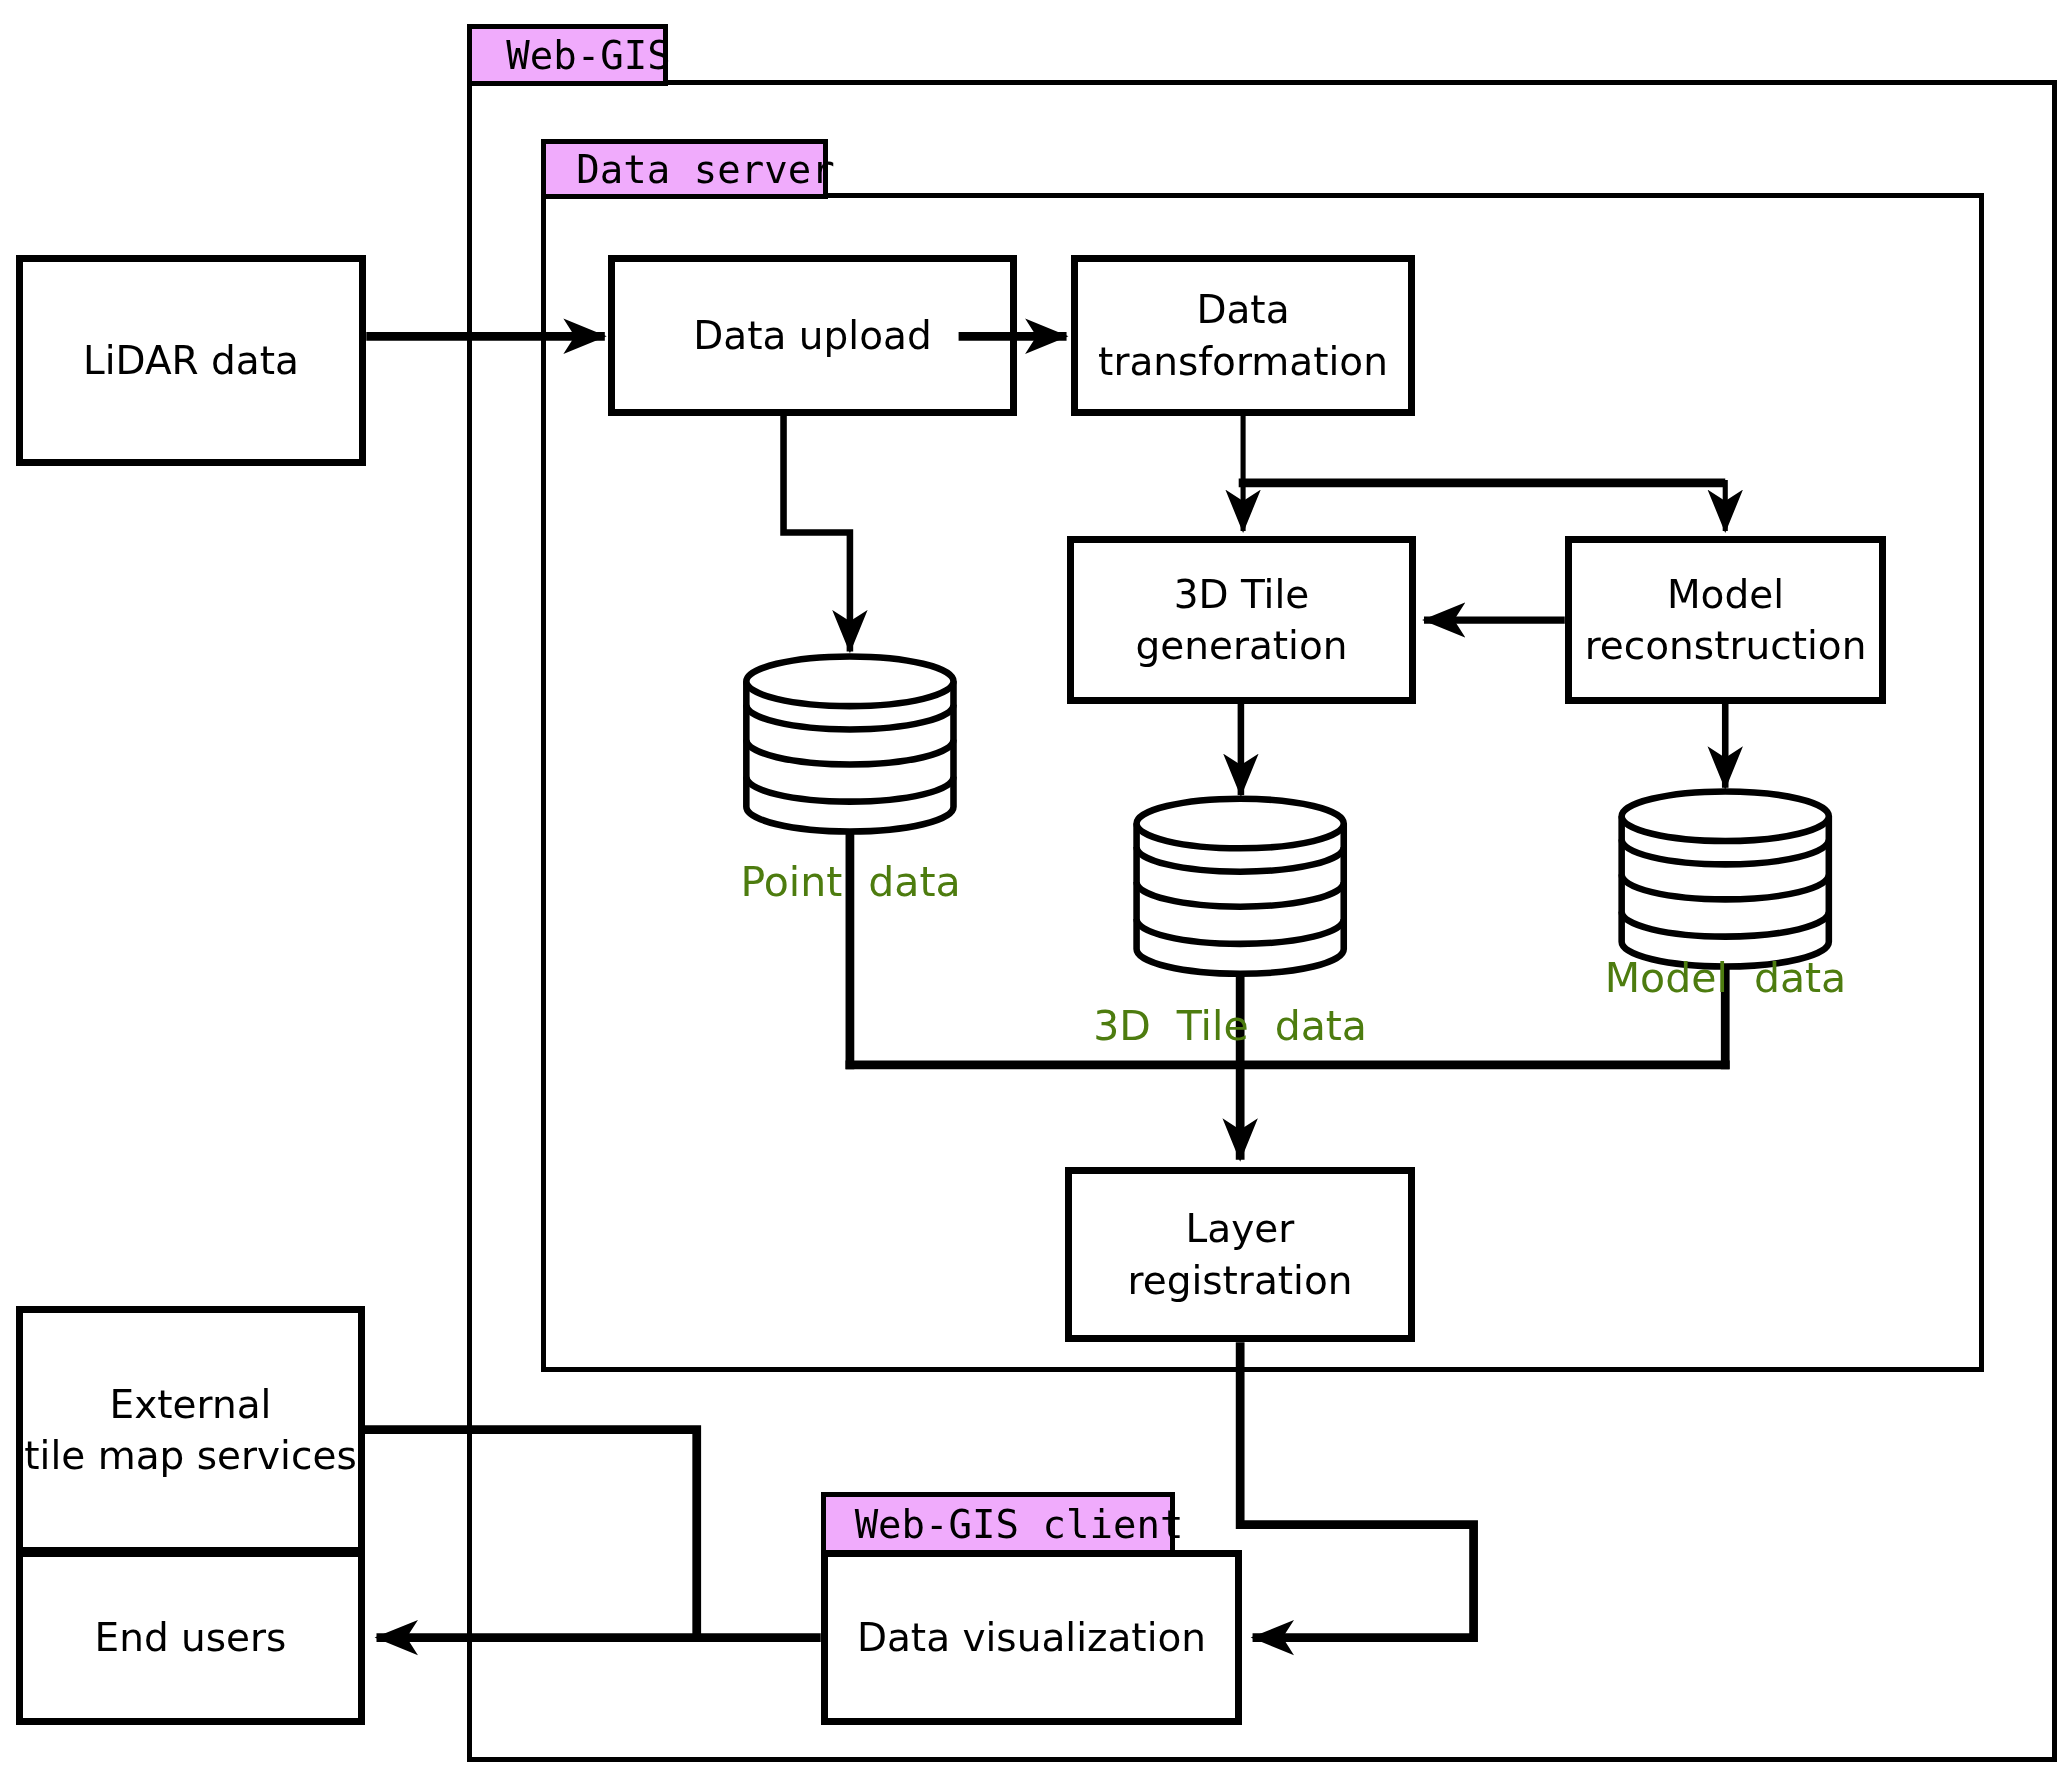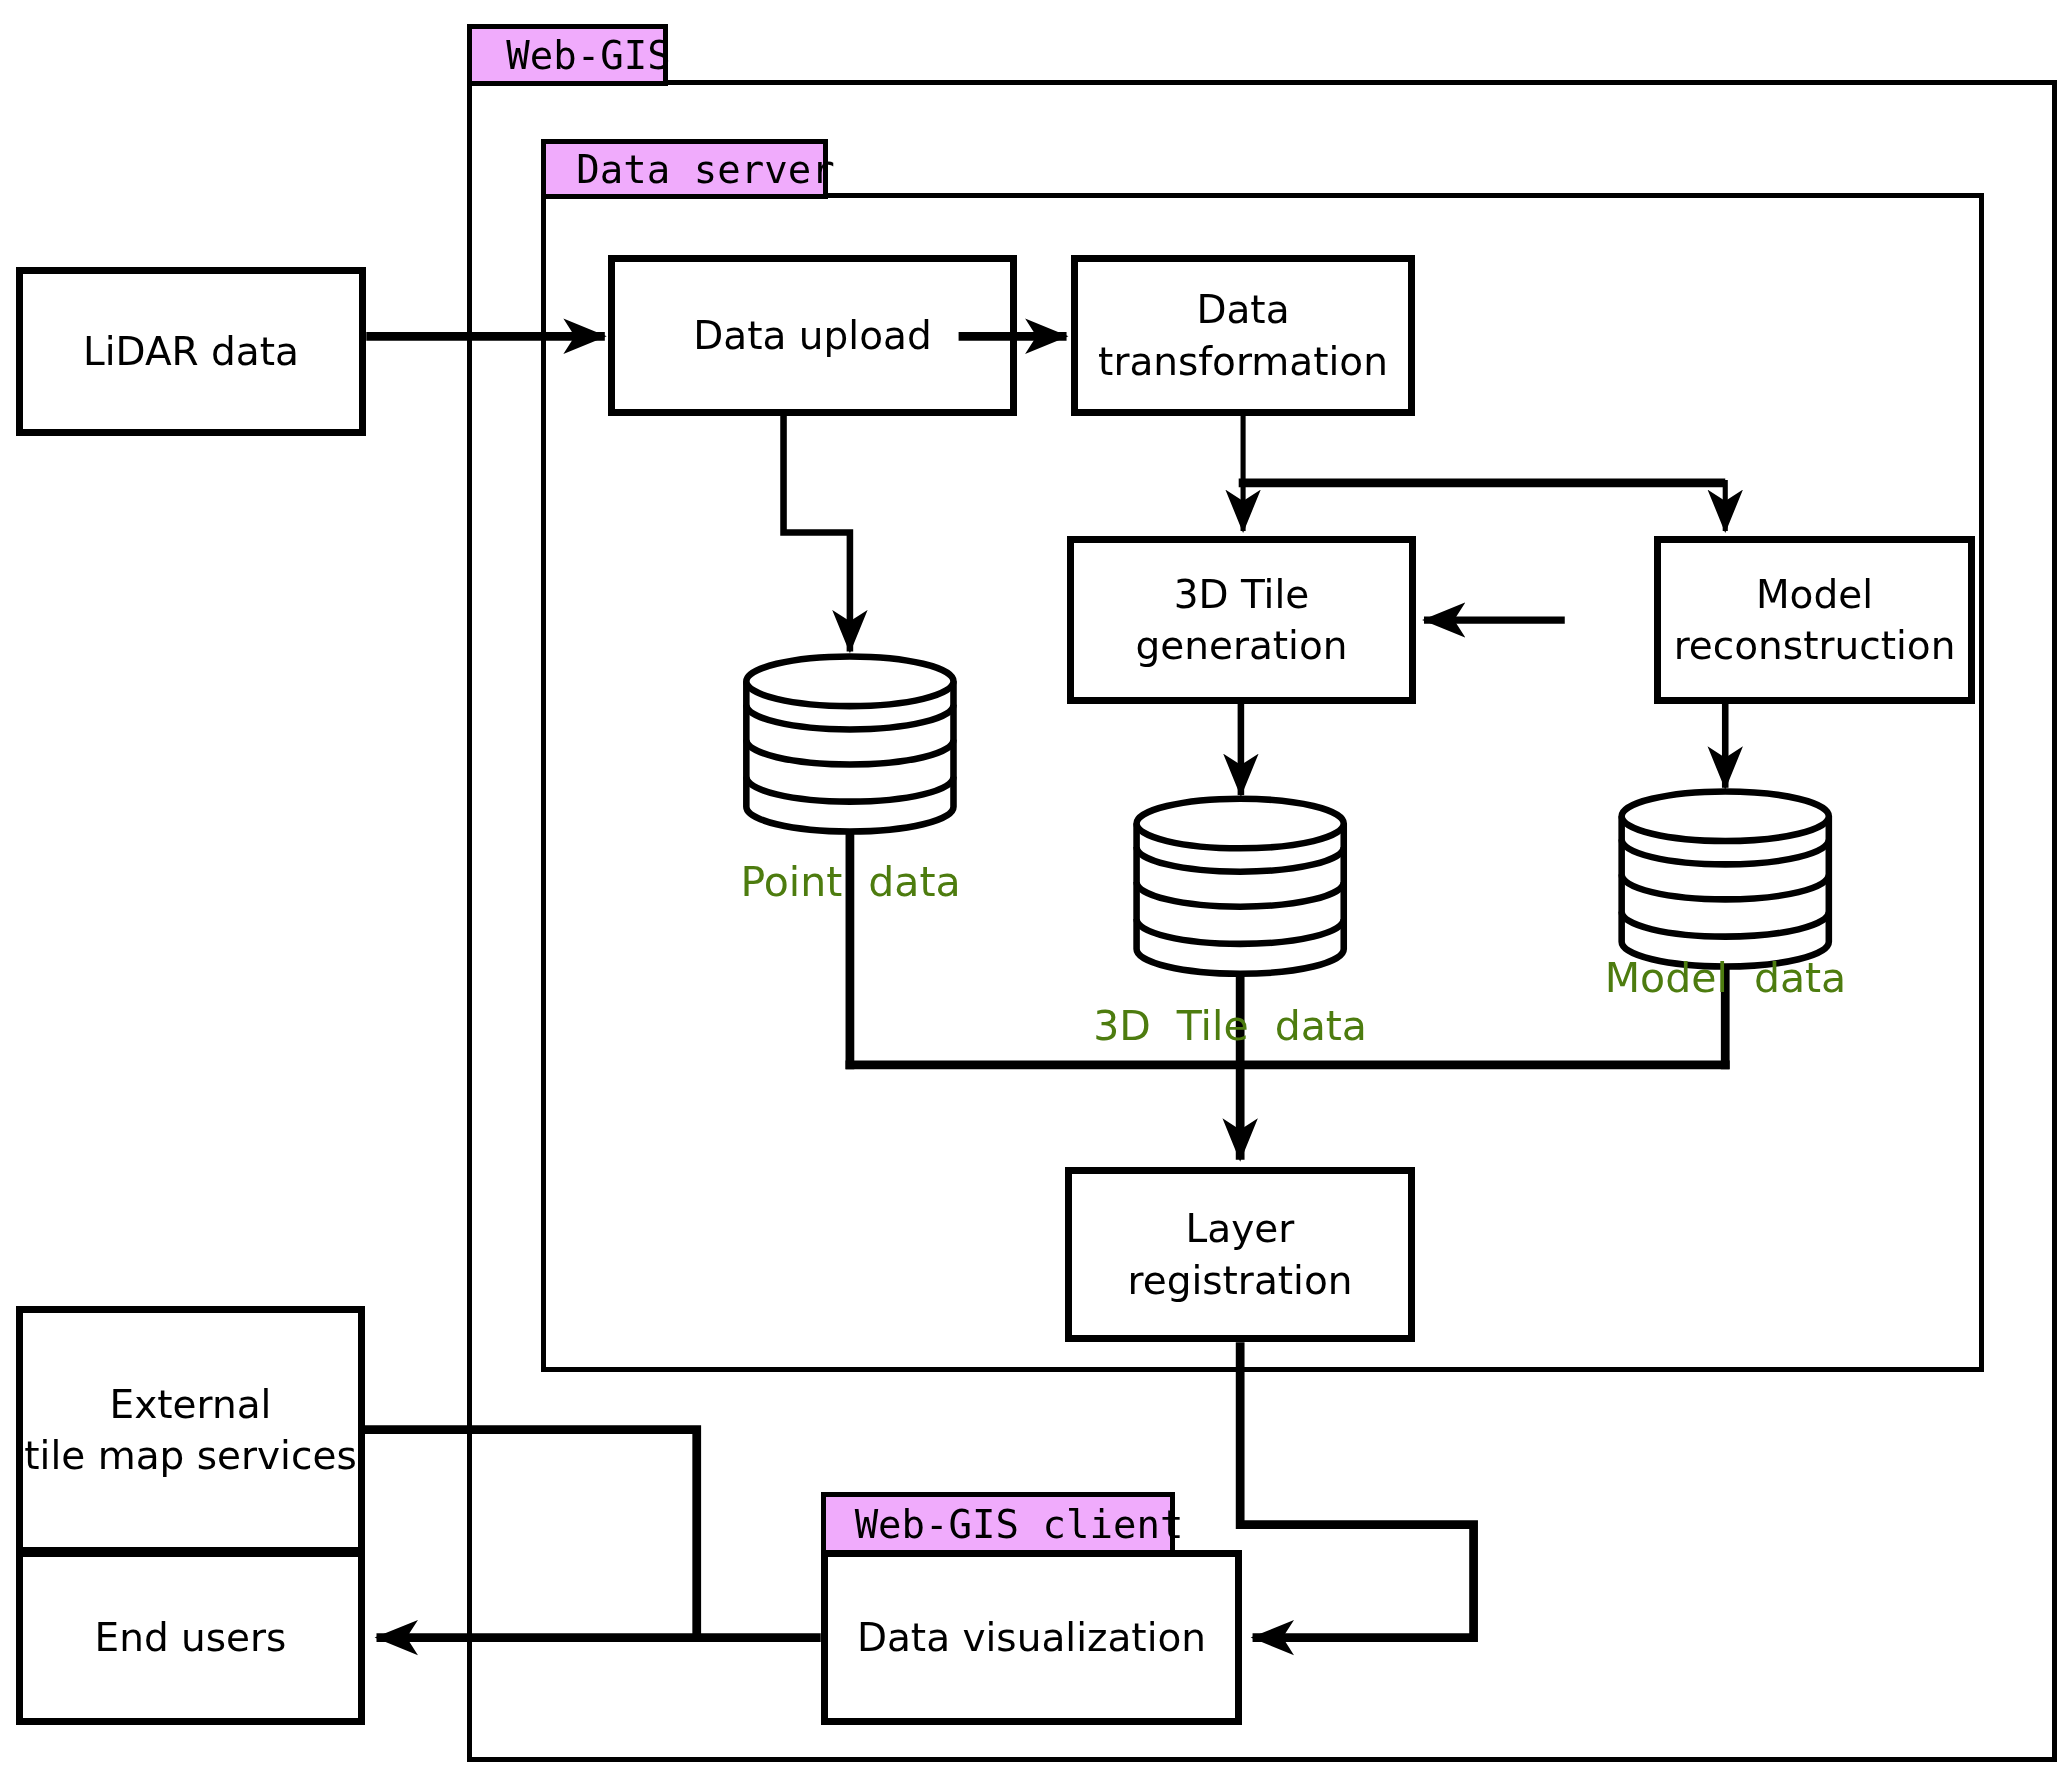--- a/index.html
+++ b/index.html
@@ -25,39 +25,39 @@
 
 <div class="container" style="left:541px;top:193px;width:1443px;height:1179px;"></div>
 <div class="tab" style="left:541px;top:139px;width:287px;height:60px;">
   <span class="tl">Data server</span>
 </div>
 
 <div class="tab" style="left:821px;top:1492px;width:354px;height:64px;justify-content:center;">
   <span class="tl">Web-GIS client</span>
 </div>
 
-<div class="node" style="left:16px;top:255px;width:350px;height:169px;margin-top:12px;">
+<div class="node" style="left:16px;top:255px;width:350px;height:211px;">
   <span class="nl">LiDAR data</span>
 </div>
 
 <div class="node" style="left:608px;top:255px;width:409px;height:161px;">
   <span class="nl">Data upload</span>
 </div>
 
 <div class="node" style="left:1071px;top:255px;width:344px;height:161px;">
   <span class="nl">Data
 transformation</span>
 </div>
 
 <div class="node" style="left:1067px;top:536px;width:349px;height:168px;">
   <span class="nl">3D Tile
 generation</span>
 </div>
 
-<div class="node" style="left:1654px;top:536px;width:321px;height:168px;">
+<div class="node" style="left:1565px;top:536px;width:321px;height:168px;">
   <span class="nl">Model
 reconstruction</span>
 </div>
 
 <div class="node" style="left:1065px;top:1167px;width:350px;height:175px;">
   <span class="nl">Layer
 registration</span>
 </div>
 
 <div class="node" style="left:16px;top:1306px;width:349px;height:248px;">

